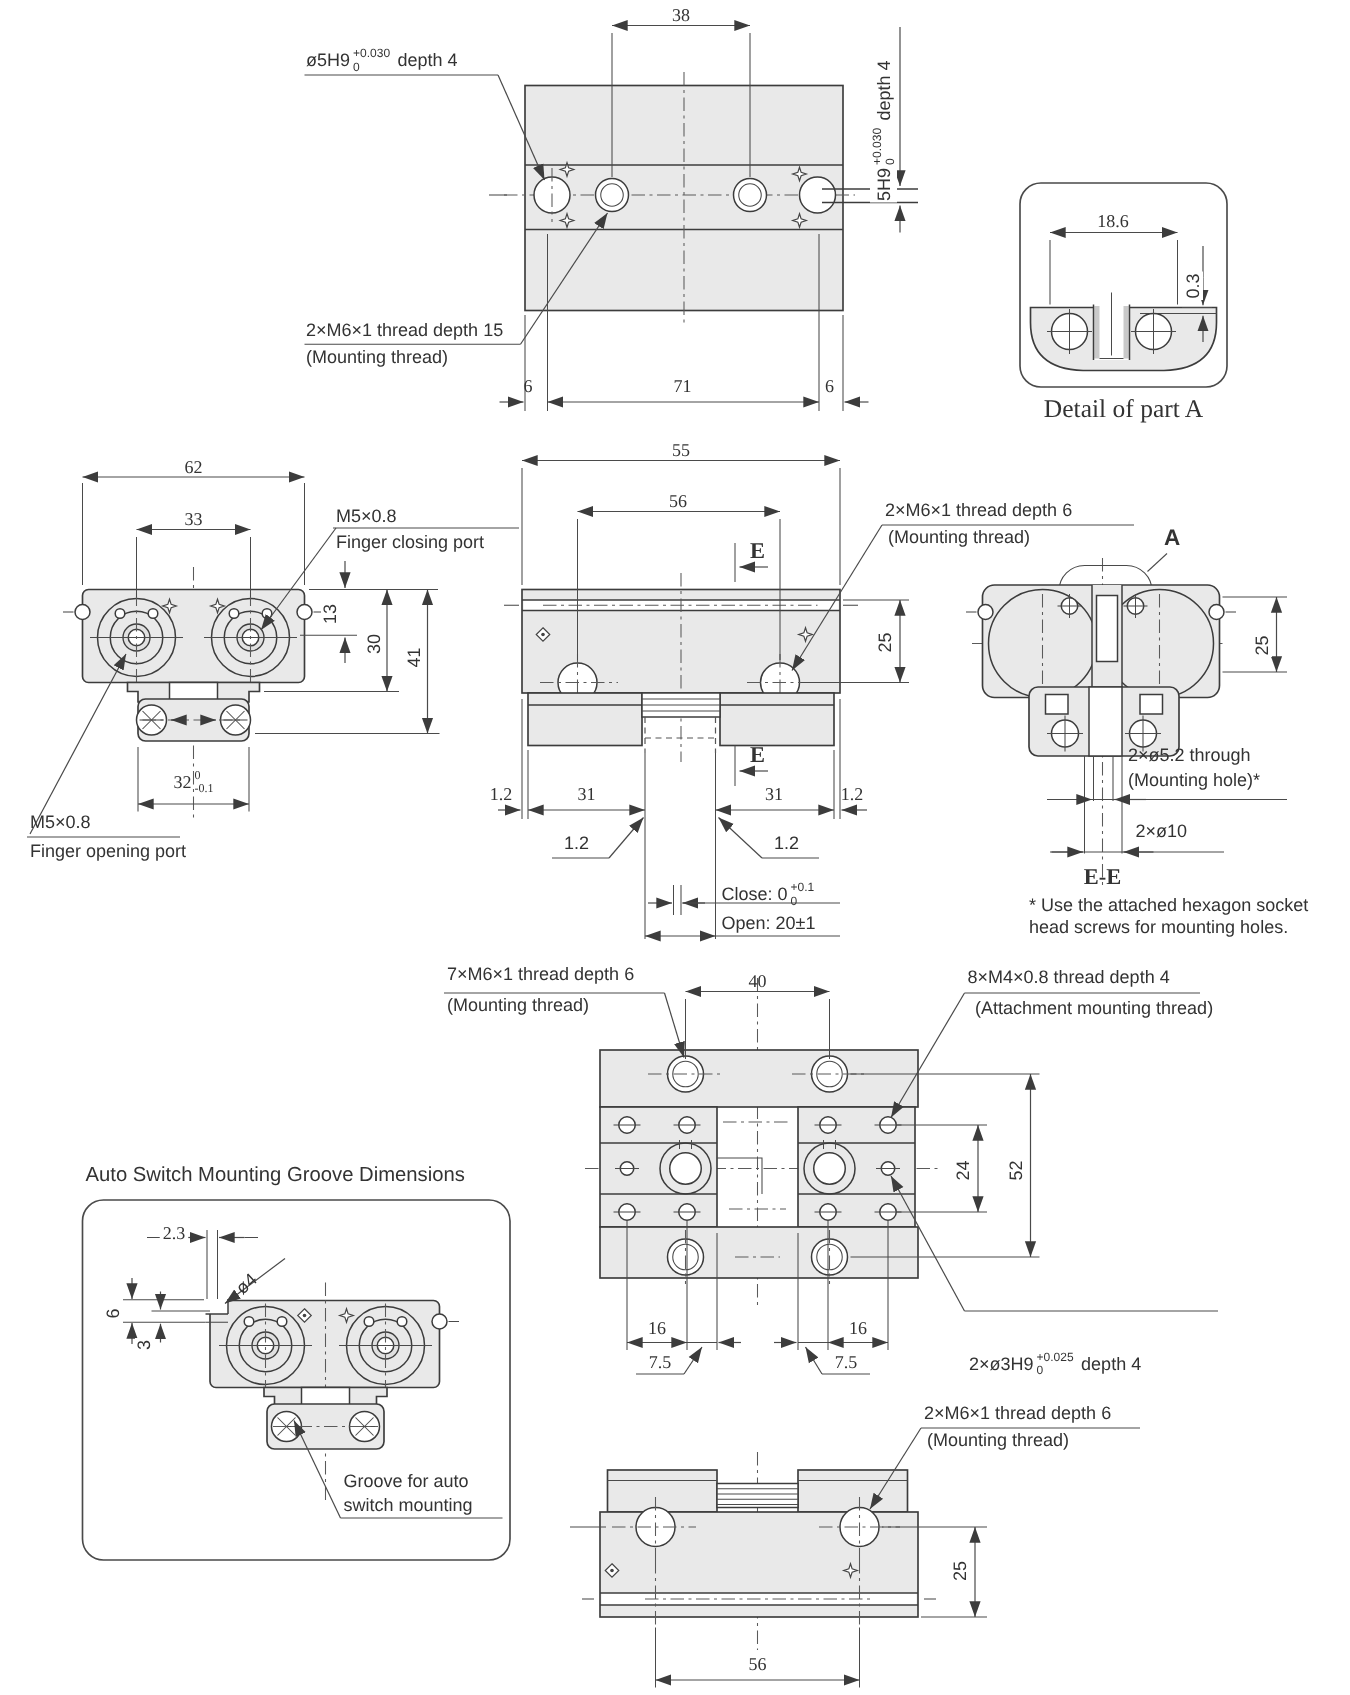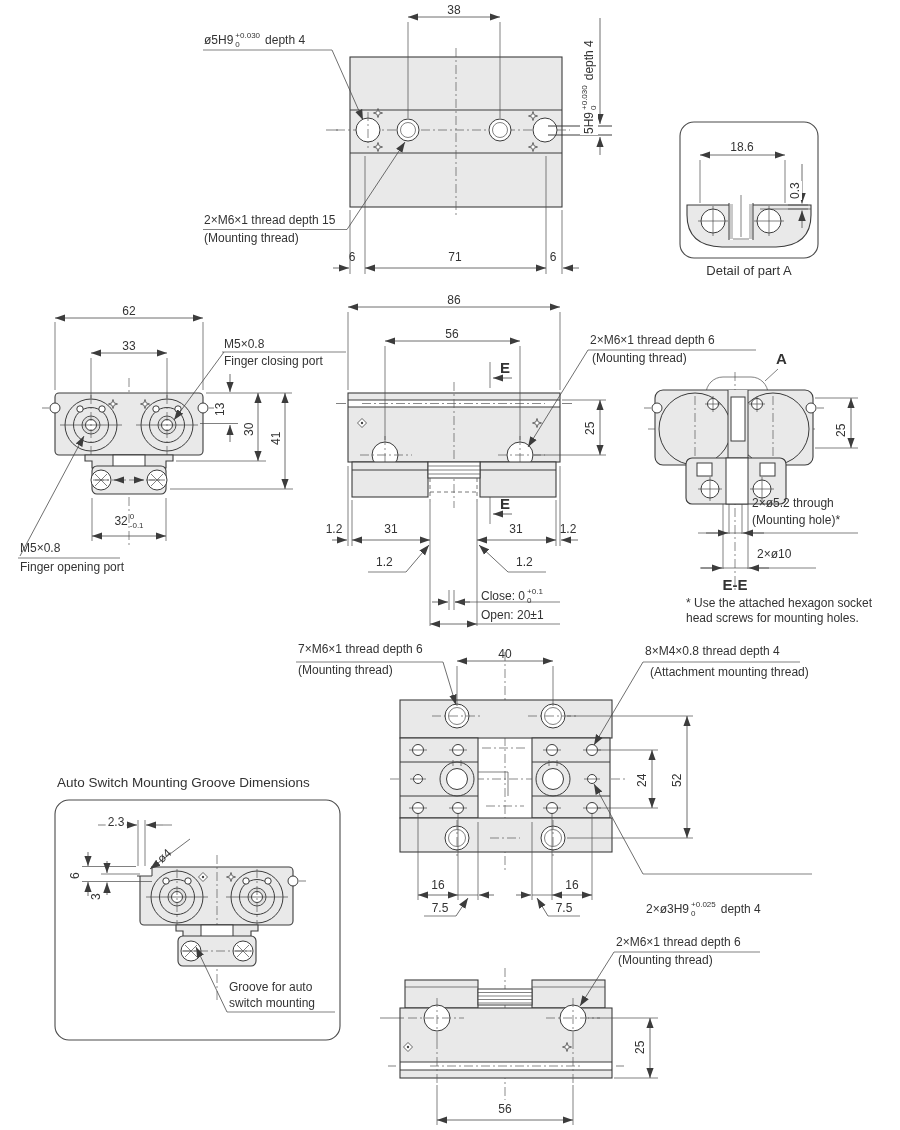--- a/index.html
+++ b/index.html
@@ -14,21 +14,21 @@
   .tn { fill:none; stroke:#4a4a4a; stroke-width:.7; }
   .dm { fill:none; stroke:#4a4a4a; stroke-width:.8; }
   .cl { fill:none; stroke:#5a5a5a; stroke-width:.7; stroke-dasharray:9 3 2 3; }
   .hd { fill:none; stroke:#555; stroke-width:.8; stroke-dasharray:4 3; }
   .mk { fill:#fff; stroke:#444; stroke-width:.8; }
   .bx { fill:#fff; stroke:#4a4a4a; stroke-width:1.1; }
   .gb { fill:#c9c9c9; stroke:none; }
   .wf { fill:#fff; stroke:none; }
   
   .lbl { position:absolute; font-size:12px; color:#333; white-space:nowrap; line-height:1.1; }
-  .tc  { transform:translateX(-50%); }
+  .tc  { transform:translateX(-50%);font-family:Liberation Serif, serif; }
   .rot { transform:rotate(-90deg); transform-origin:0 0; background:#fff; padding:0 1px; }
   .rotd{ transform:rotate(-42deg); transform-origin:0 0; }
   .row { display:flex; align-items:center; gap:2px; }
   .stk { display:inline-flex; flex-direction:column; align-items:flex-start;
          font-size:8px; line-height:1.15; }
   .sfx { margin-left:3px; }
   .b   { font-weight:bold; font-size:15px; }
   .ttl { font-size:13.5px; }
   .bg  { background:#fff; padding:0 2px; }
 </style>
@@ -523,40 +523,40 @@
   <span class="sfx">depth 4</span>
 </div>
 <div class="lbl" style="left:204px;top:214px">2×M6×1 thread depth 15</div>
 <div class="lbl" style="left:204px;top:232px">(Mounting thread)</div>
 <div class="lbl tc" style="left:352px;top:251px">6</div>
 <div class="lbl tc" style="left:455px;top:251px">71</div>
 <div class="lbl tc" style="left:553px;top:251px">6</div>
 
 <div class="lbl tc" style="left:742px;top:141px">18.6</div>
 <div class="lbl rot" style="left:789px;top:200px">0.3</div>
-<div class="lbl tc" style="left:749px;top:264px;font-size:13px">Detail of part A</div>
+<div class="lbl tc" style="left:749px;top:264px;font-size:17px">Detail of part A</div>
 
 <div class="lbl tc" style="left:129px;top:305px">62</div>
 <div class="lbl tc" style="left:129px;top:340px">33</div>
 <div class="lbl" style="left:224px;top:338px">M5×0.8</div>
 <div class="lbl" style="left:224px;top:355px">Finger closing port</div>
 <div class="lbl rot" style="left:214px;top:417px">13</div>
 <div class="lbl rot" style="left:243px;top:437px">30</div>
 <div class="lbl rot" style="left:270px;top:446px">41</div>
 <div class="lbl row tc" style="left:129px;top:512px">
   <span>32</span>
   <span class="stk">
         <span>0</span>
         <span>-0.1</span>
       </span>
 </div>
 <div class="lbl" style="left:20px;top:542px">M5×0.8</div>
 <div class="lbl" style="left:20px;top:561px">Finger opening port</div>
 
-<div class="lbl tc" style="left:454px;top:294px">86</div>
+<div class="lbl tc" style="left:454px;top:294px">55</div>
 <div class="lbl tc" style="left:452px;top:328px">56</div>
 <div class="lbl tc b" style="left:505px;top:360px">E</div>
 <div class="lbl tc b" style="left:505px;top:496px">E</div>
 <div class="lbl" style="left:590px;top:334px">2×M6×1 thread depth 6</div>
 <div class="lbl" style="left:592px;top:352px">(Mounting thread)</div>
 <div class="lbl rot" style="left:584px;top:436px">25</div>
 <div class="lbl tc" style="left:334px;top:523px">1.2</div>
 <div class="lbl tc" style="left:391px;top:523px">31</div>
 <div class="lbl tc" style="left:516px;top:523px">31</div>
 <div class="lbl tc" style="left:568px;top:523px">1.2</div>

